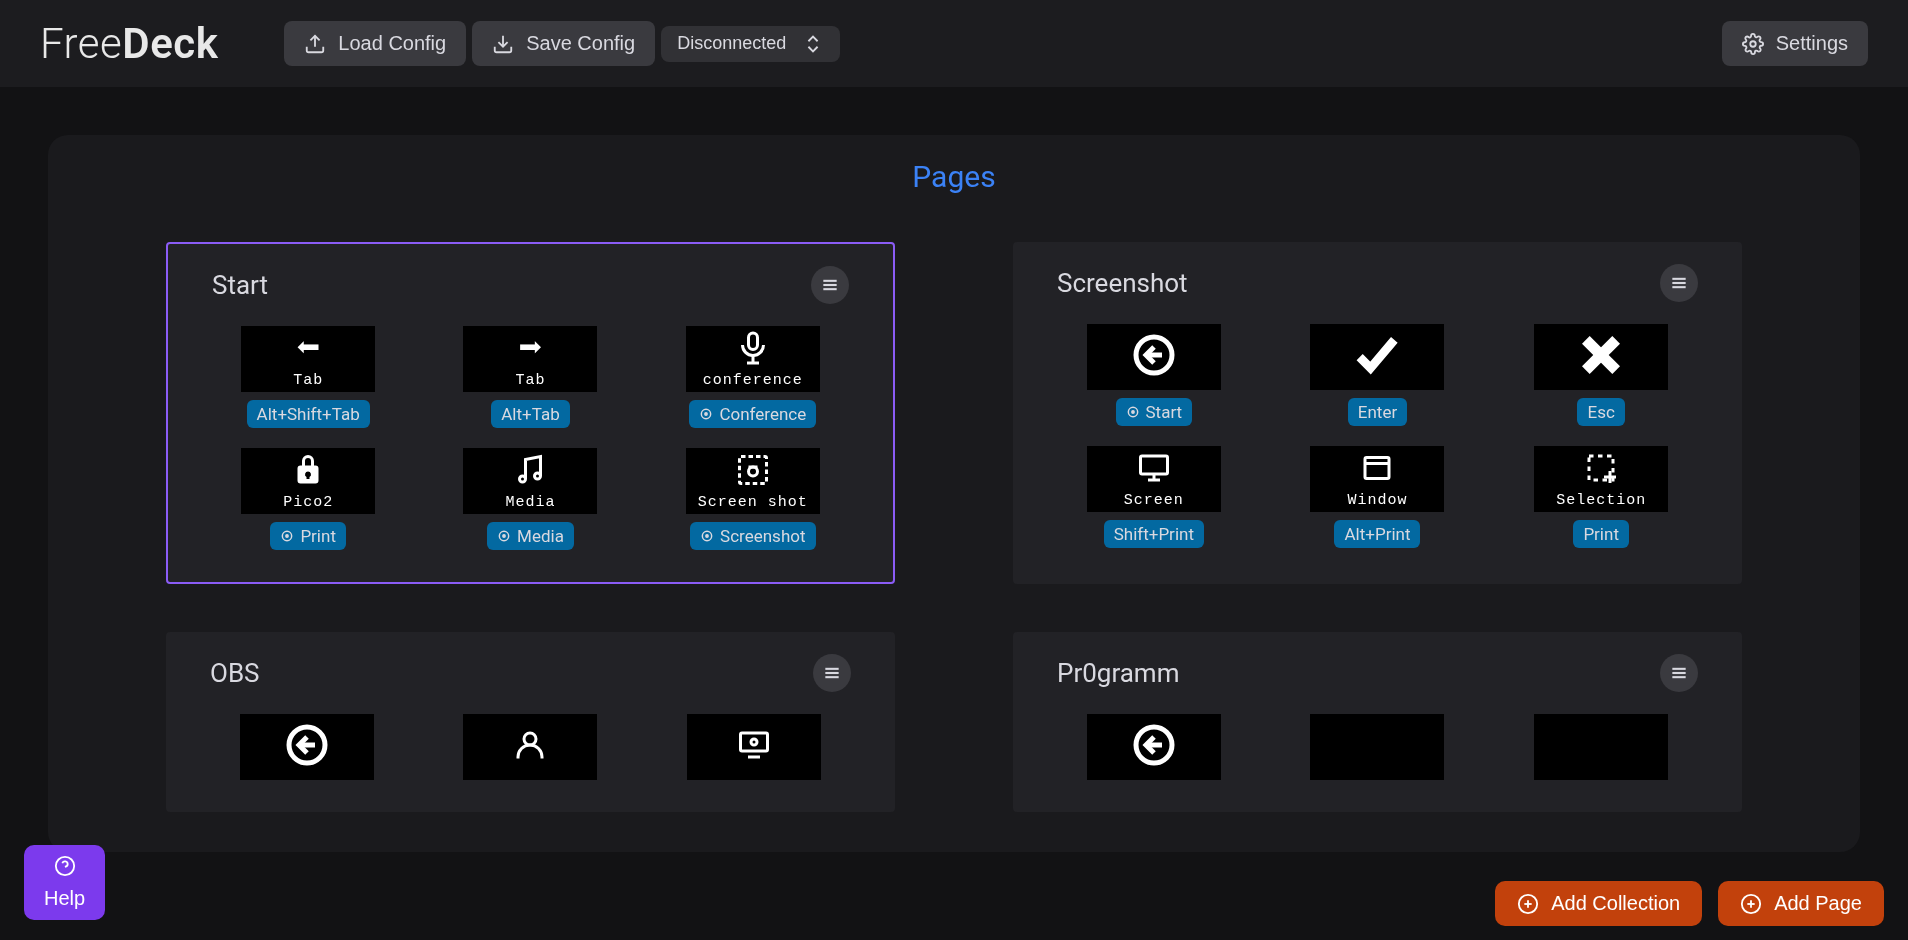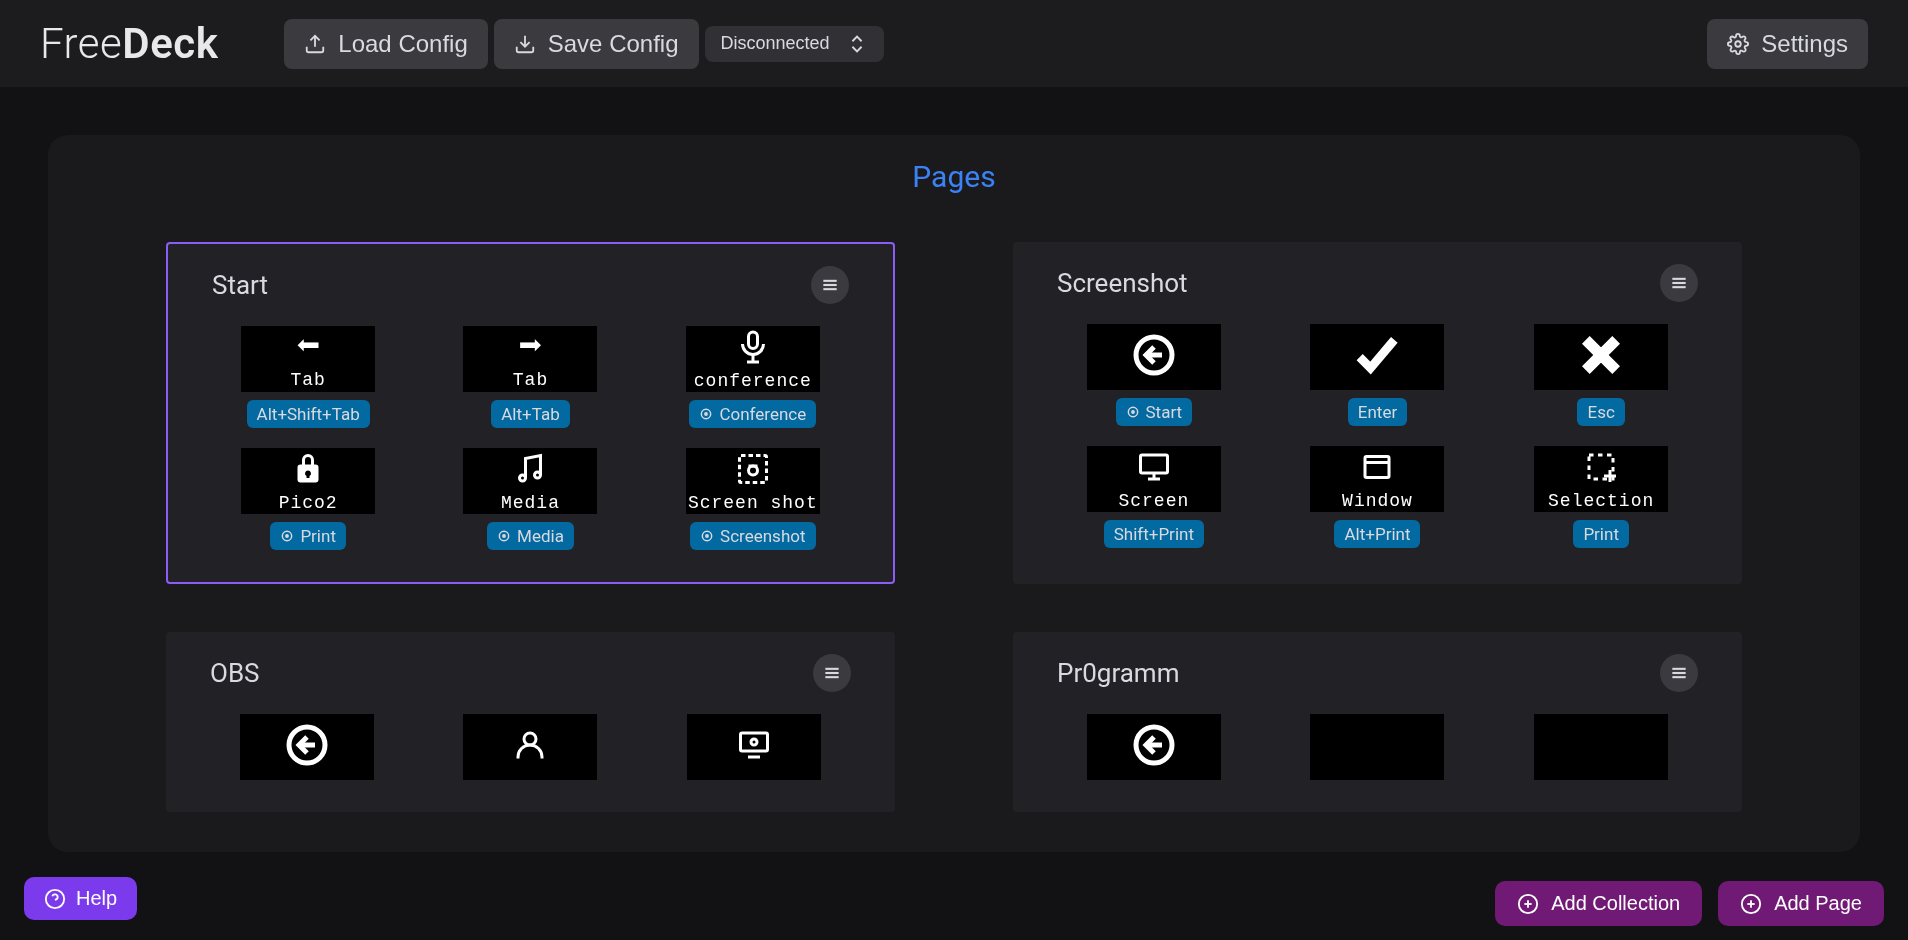--- a/index.html
+++ b/index.html
@@ -28,21 +28,21 @@
 .logo .bold { font-weight: 600; }
 .btn {
   display: inline-flex;
   align-items: center;
   gap: 12px;
   background: #3a3a3f;
   color: #d9d9e0;
   border: none;
   border-radius: 8px;
   padding: 11px 20px;
-  font-size: 24px;
+  font-size: 20px;
   cursor: pointer;
 }
 .btn svg { width: 22px; height: 22px; flex-shrink: 0; }
 .select-btn {
   background: #313135;
   padding: 7px 16px;
   font-size: 18px;
   gap: 16px;
 }
 .spacer { flex: 1; }
@@ -115,21 +115,21 @@
   justify-content: center;
   color: #fff;
   font-family: "Courier New", monospace;
   font-size: 15px;
   gap: 2px;
   position: relative;
   overflow: hidden;
 }
 .key-img .glyph { font-size: 30px; line-height: 1; }
 .key-img .glyph.big { font-size: 40px; }
-.key-img .lbl { font-size: 18px; line-height: 1; }
+.key-img .lbl { font-size: 15px; line-height: 1; }
 .key-img .lbl.spaced { letter-spacing: 1px; }
 .key-badge {
   display: inline-flex;
   align-items: center;
   gap: 6px;
   background: #0369a1;
   border-radius: 6px;
   padding: 4px 10px;
   font-size: 17px;
   color: #d9d9e0;
@@ -143,32 +143,33 @@
   background: #7c3aed;
   color: #fff;
   border: none;
   border-radius: 10px;
   padding: 10px 20px;
   font-size: 20px;
   display: inline-flex;
   align-items: center;
   gap: 10px;
   cursor: pointer;
+  flex-direction: column;
 }
 .help-btn svg { width: 22px; height: 22px; }
 
 .action-buttons {
   position: fixed;
   right: 24px;
   bottom: 14px;
   display: flex;
   gap: 16px;
 }
 .action-btn {
-  background: #701a75;
+  background: #c2410c;
   color: #fff;
   border: none;
   border-radius: 10px;
   padding: 11px 22px;
   font-size: 20px;
   display: inline-flex;
   align-items: center;
   gap: 12px;
   cursor: pointer;
 }

